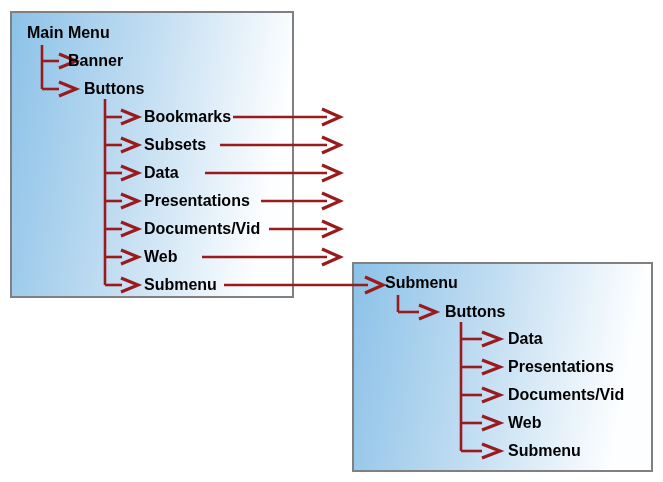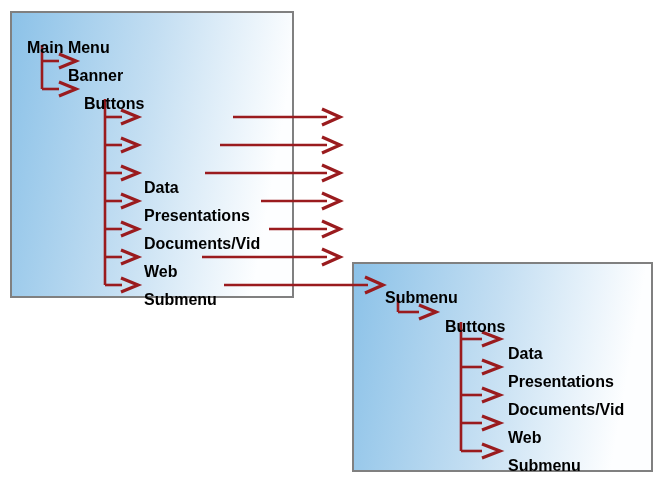--- a/index.html
+++ b/index.html
@@ -31,21 +31,20 @@
     pointer-events:none;
   }
   .conn{stroke:var(--arrow-color);fill:none;stroke-width:2.6px;}
   .chev{stroke:var(--arrow-color);fill:none;stroke-width:3.2px;stroke-linejoin:miter;}
   .lbl{
     position:absolute;
     height:22px;line-height:22px;
     font-size:16px;font-weight:bold;
     color:var(--text-color);
     white-space:nowrap;
-    margin-top:15px;
   }
 </style>
 </head>
 <body>
 
 <div class="canvas">
 
   <div class="panel panel-main"></div>
   <div class="panel panel-sub"></div>
 
@@ -112,20 +111,22 @@
       <path class="conn" d="M461,423 H482"></path>
       <path class="chev" d="M482,416 L500,423 L482,430"></path>
       <path class="conn" d="M461,451 H482"></path>
       <path class="chev" d="M482,444 L500,451 L482,458"></path>
     </g>
   </svg>
 
   <div class="lbl" style="left:27px;top:22px;">Main Menu</div>
   <div class="lbl" style="left:68px;top:50px;">Banner</div>
   <div class="lbl" style="left:84px;top:78px;">Buttons</div>
+  <div class="lbl" style="left:144px;top:106px;">Bookmarks</div>
+  <div class="lbl" style="left:144px;top:134px;">Subsets</div>
   <div class="lbl" style="left:144px;top:162px;">Data</div>
   <div class="lbl" style="left:144px;top:190px;">Presentations</div>
   <div class="lbl" style="left:144px;top:218px;">Documents/Vid</div>
   <div class="lbl" style="left:144px;top:246px;">Web</div>
   <div class="lbl" style="left:144px;top:274px;">Submenu</div>
 
   <div class="lbl" style="left:385px;top:272px;">Submenu</div>
   <div class="lbl" style="left:445px;top:301px;">Buttons</div>
   <div class="lbl" style="left:508px;top:328px;">Data</div>
   <div class="lbl" style="left:508px;top:356px;">Presentations</div>

